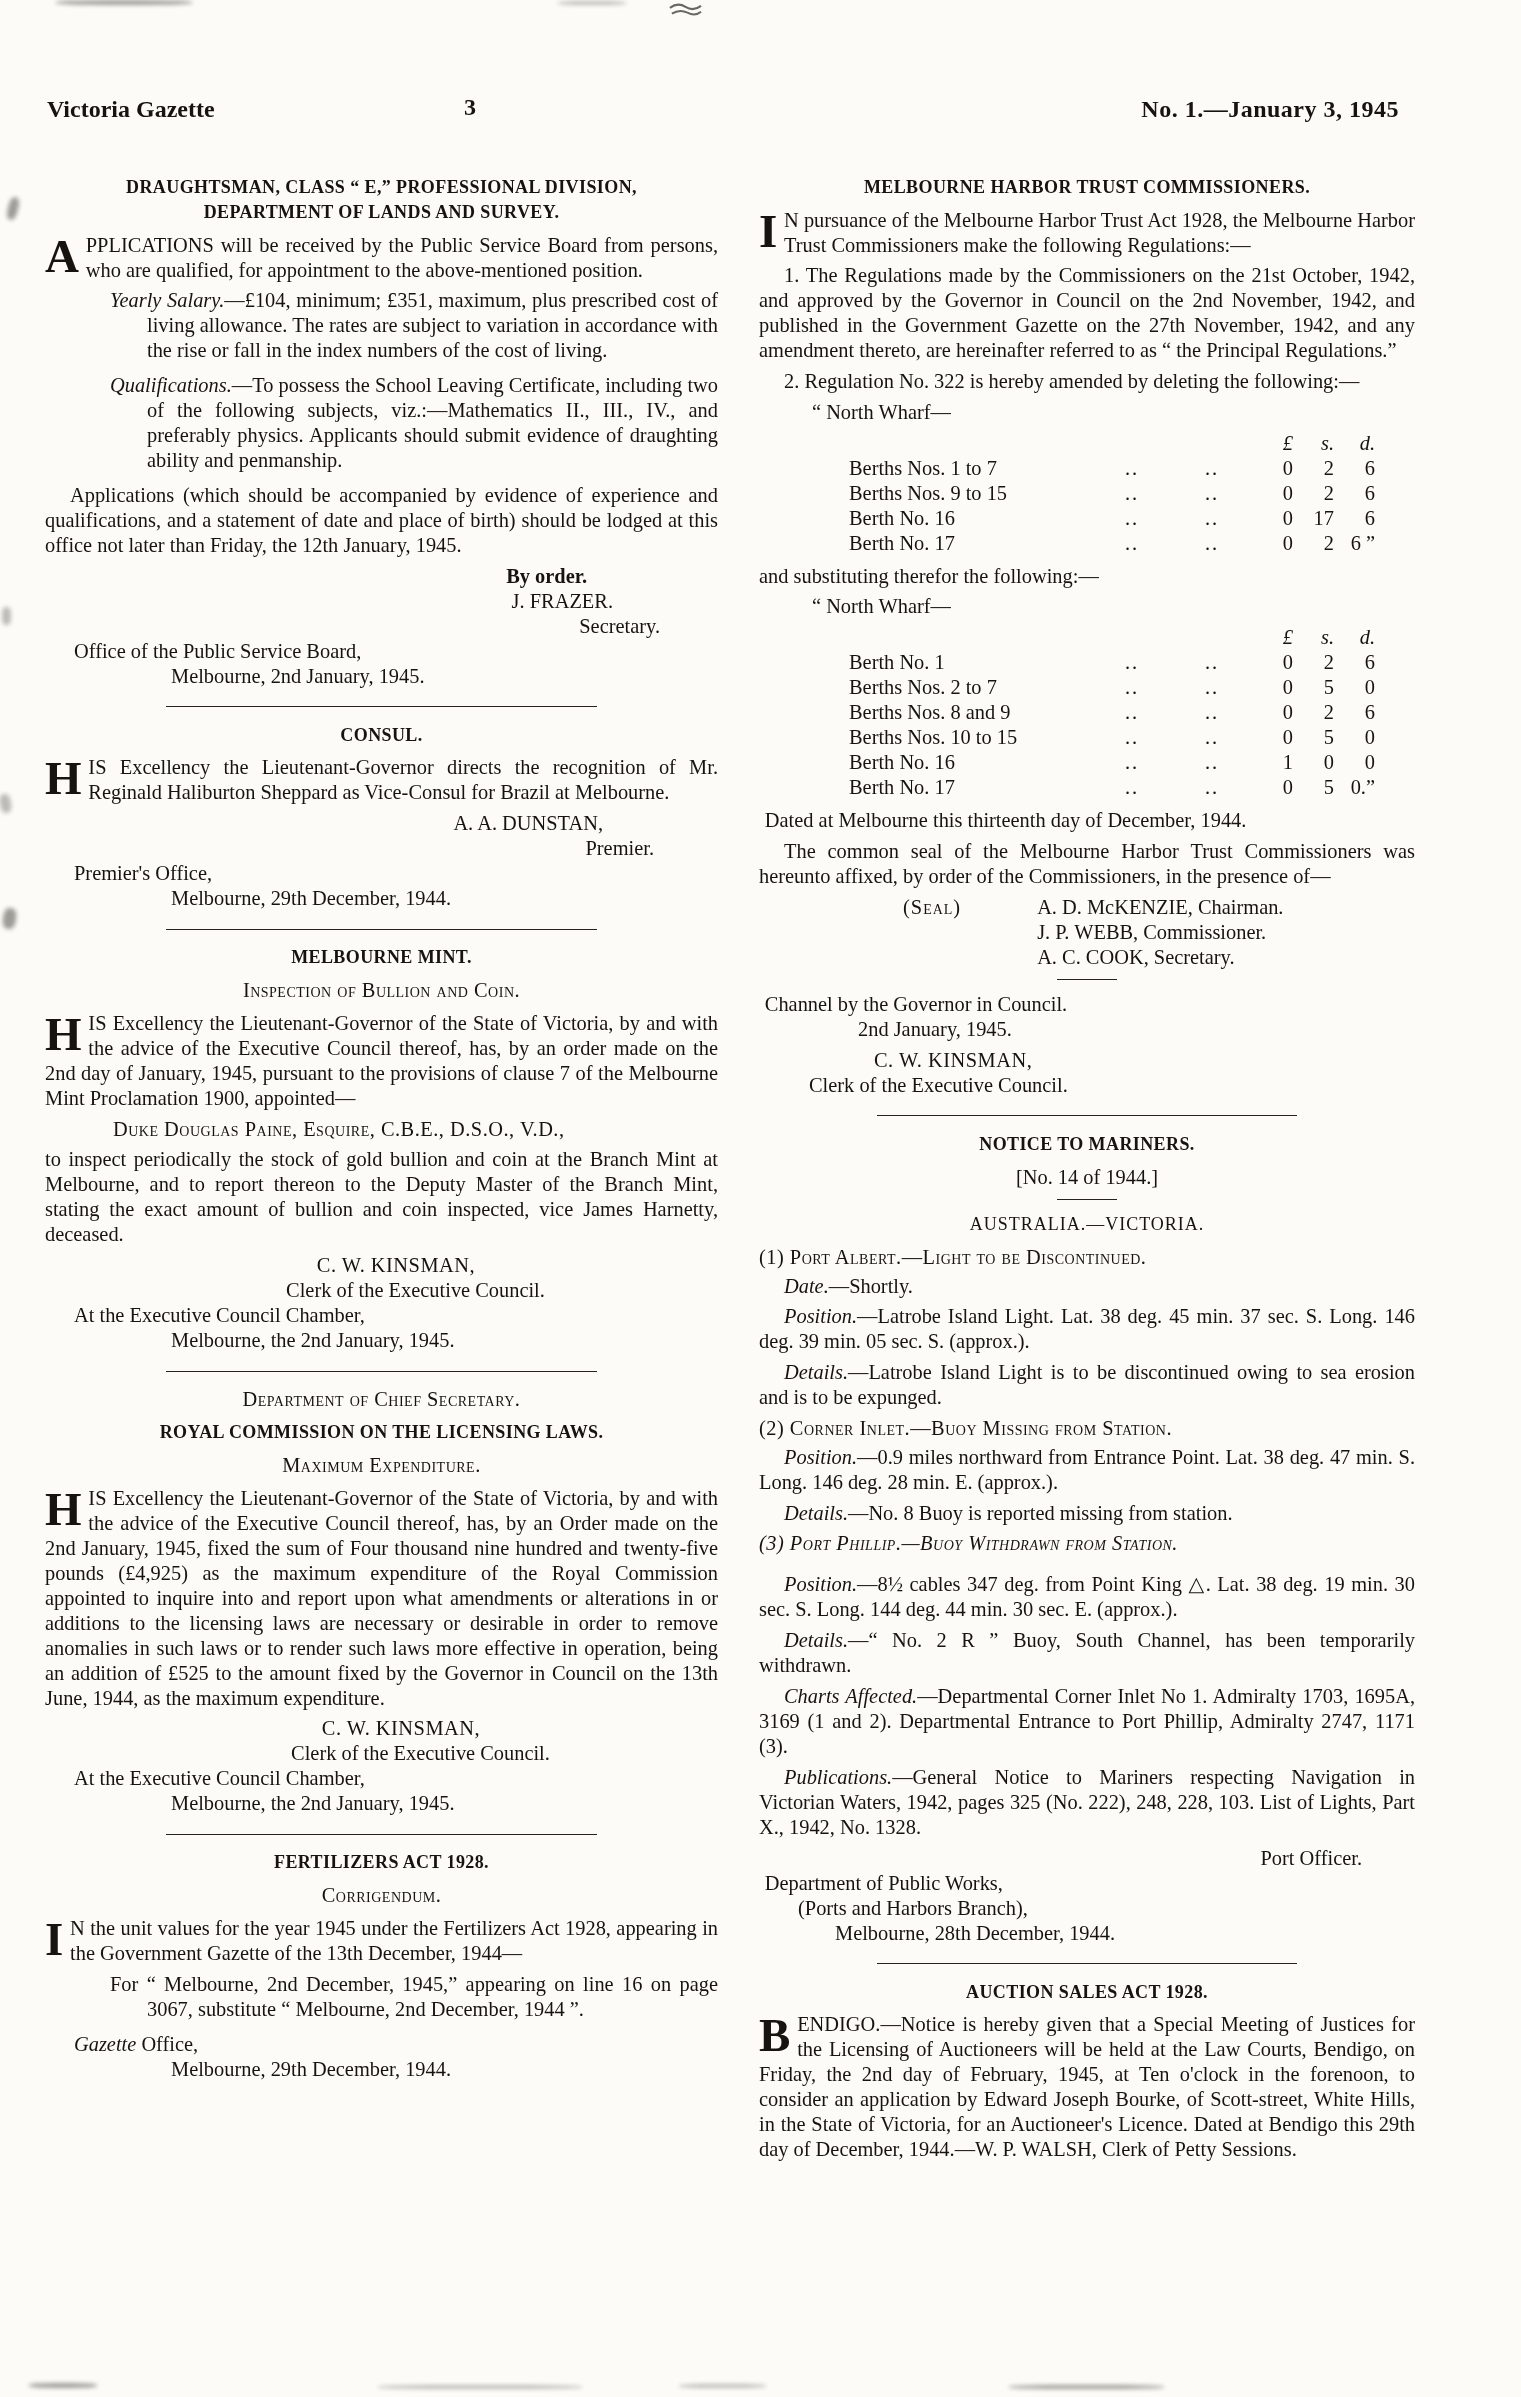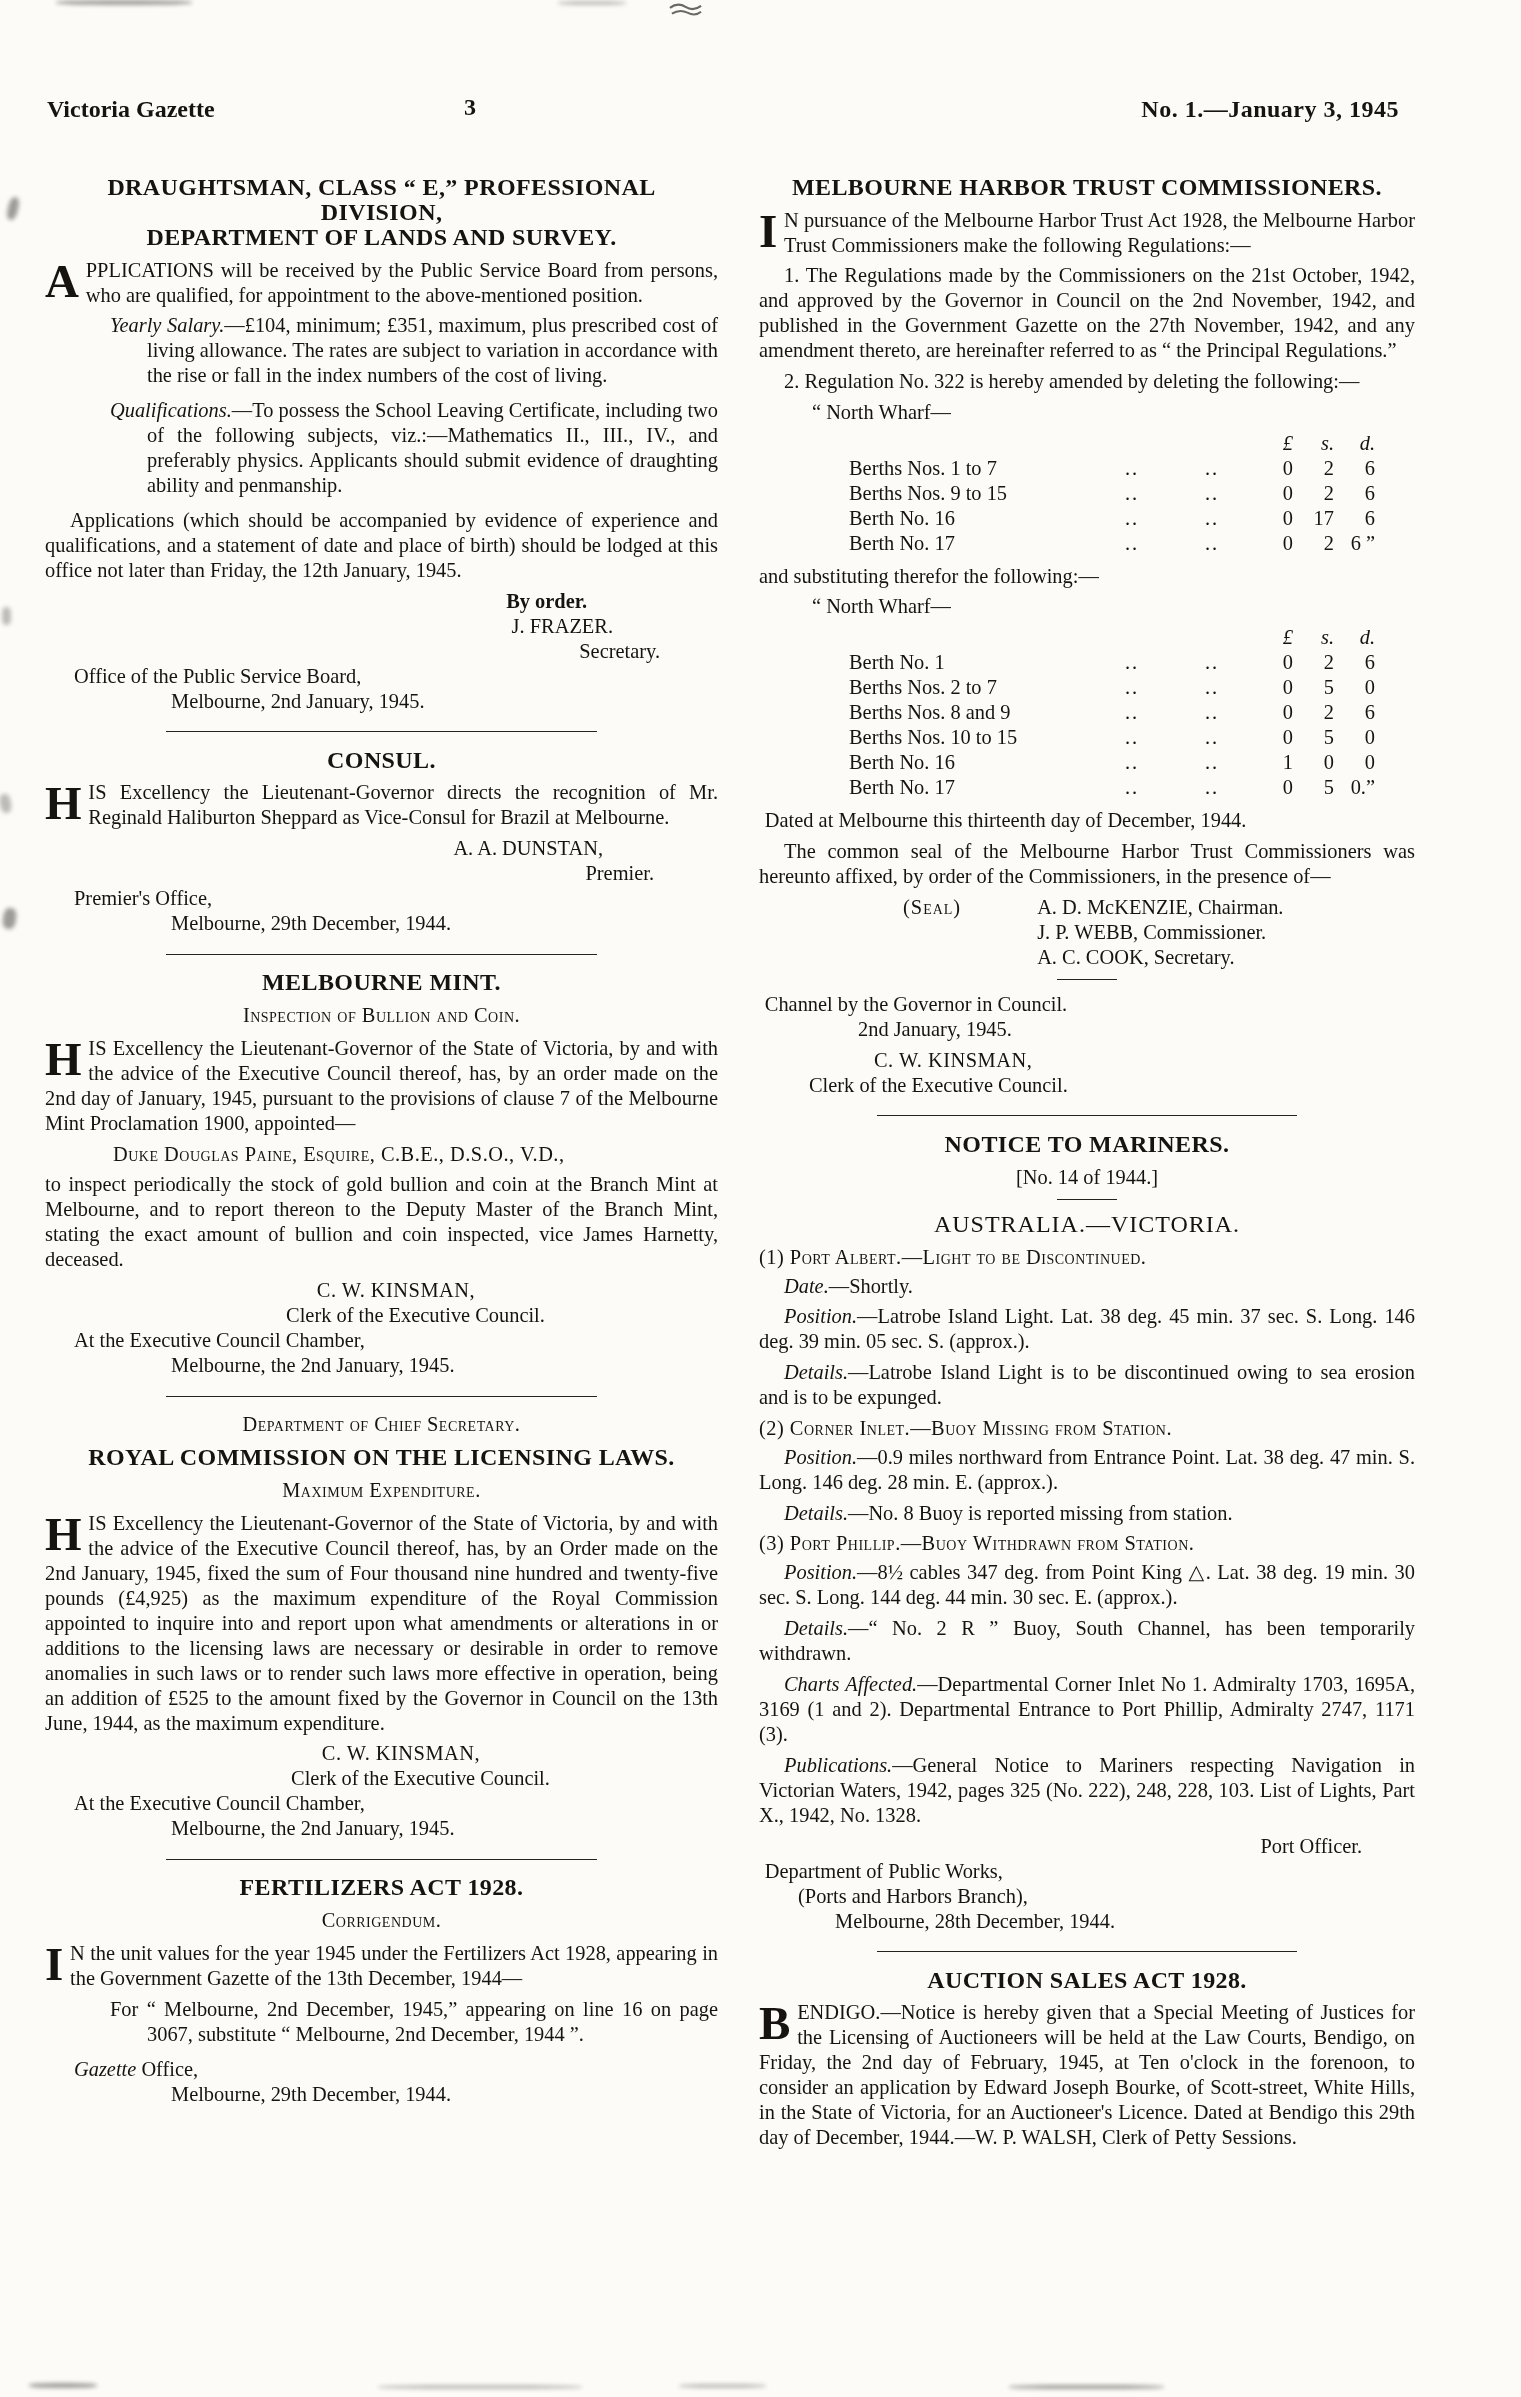--- a/index.html
+++ b/index.html
@@ -15,21 +15,21 @@
   .masthead { position:relative; height:33px; margin-bottom:41px; font-size:24px; font-weight:bold; }
   .mast-left { position:absolute; left:1.9px; top:0; }
   .mast-page { position:absolute; left:419px; top:-1.9px; font-weight:bold; }
   .mast-right { position:absolute; right:16px; top:0; letter-spacing:0.5px; }
   
   .columns { display:flex; gap:41px; align-items:flex-start; }
   .col { flex:1 1 0; }
   .col-left  { max-width:679px; }
   .col-right { max-width:656px; }
   .sec { margin-bottom:7.8px; }
-  .sec-title { font-size:24px; font-weight:bold; text-align:center; margin:3.9px 0 7.8px; letter-spacing:0.4px; }
+  .sec-title { font-size:18px; font-weight:bold; text-align:center; margin:3.9px 0 7.8px; letter-spacing:0.4px; }
   .subhead { text-align:center; margin:0 0 7.8px; }
   .sc { font-variant:small-caps; letter-spacing:0.5px; }
   .ital { font-style:italic; }
   p { margin:0 0 5.8px; text-align:justify; }
   .indent { text-indent:25px; }
   .noindent { text-indent:0; }
   .dropcap {
     float:left; font-size:47px; line-height:41px; font-weight:bold;
     padding:2.9px 6.8px 0 0;
   }
@@ -298,21 +298,21 @@
 
           <div class="sc" style="margin-bottom:3.9px;">(1) Port Albert.—Light to be Discontinued.</div>
           <p class="indent"><span class="ital">Date.</span><span>—Shortly.</span></p>
           <p class="indent"><span class="ital">Position.</span><span>—Latrobe Island Light.  Lat. 38 deg. 45 min. 37 sec. S.  Long. 146 deg. 39 min. 05 sec. S. (approx.).</span></p>
           <p class="indent"><span class="ital">Details.</span><span>—Latrobe Island Light is to be discontinued owing to sea erosion and is to be expunged.</span></p>
 
           <div class="sc" style="margin-bottom:3.9px;">(2) Corner Inlet.—Buoy Missing from Station.</div>
           <p class="indent"><span class="ital">Position.</span><span>—0.9 miles northward from Entrance Point.  Lat. 38 deg. 47 min. S.  Long. 146 deg. 28 min. E. (approx.).</span></p>
           <p class="indent"><span class="ital">Details.</span><span>—No. 8 Buoy is reported missing from station.</span></p>
 
-          <div class="sc" style="margin-bottom:4px;">(3) Port Phillip.—Buoy Withdrawn from Station.</div>
+          <div class="sc" style="margin-bottom:16px;font-style:italic;">(3) Port Phillip.—Buoy Withdrawn from Station.</div>
           <p class="indent"><span class="ital">Position.</span><span>—8½ cables 347 deg. from Point King △.  Lat. 38 deg. 19 min. 30 sec. S.  Long. 144 deg. 44 min. 30 sec. E. (approx.).</span></p>
           <p class="indent"><span class="ital">Details.</span><span>—“ No. 2 R ” Buoy, South Channel, has been temporarily withdrawn.</span></p>
 
           <p class="indent"><span class="ital">Charts Affected.</span><span>—Departmental Corner Inlet No 1. Admiralty 1703, 1695A, 3169 (1 and 2).  Departmental Entrance to Port Phillip, Admiralty 2747, 1171 (3).</span></p>
           <p class="indent"><span class="ital">Publications.</span><span>—General Notice to Mariners respecting Navigation in Victorian Waters, 1942, pages 325 (No. 222), 248, 228, 103.  List of Lights, Part X., 1942, No. 1328.</span></p>
 
           <div class="sig" style="padding-right:53px;">Port Officer.</div>
           <div style="padding-left:5.8px;">Department of Public Works,</div>
           <div style="padding-left:39px;">(Ports and Harbors Branch),</div>
           <div style="padding-left:76px;">Melbourne, 28th December, 1944.</div>

